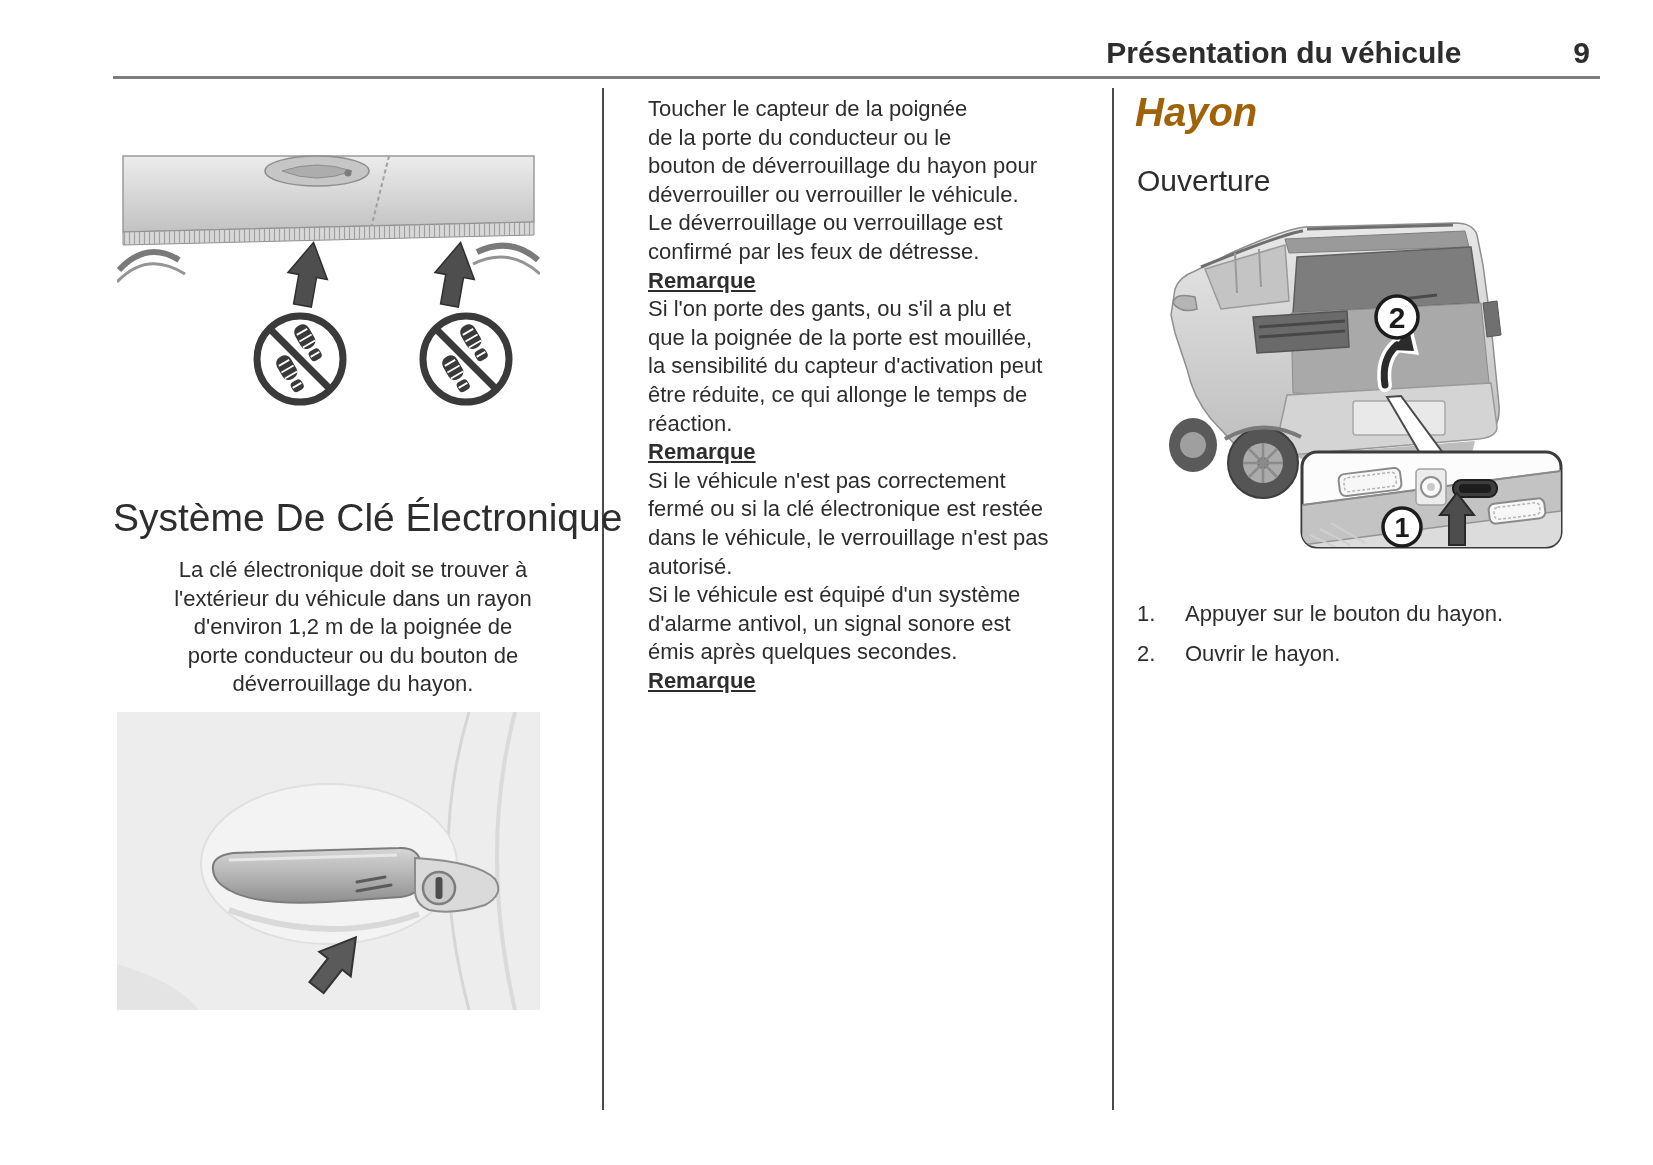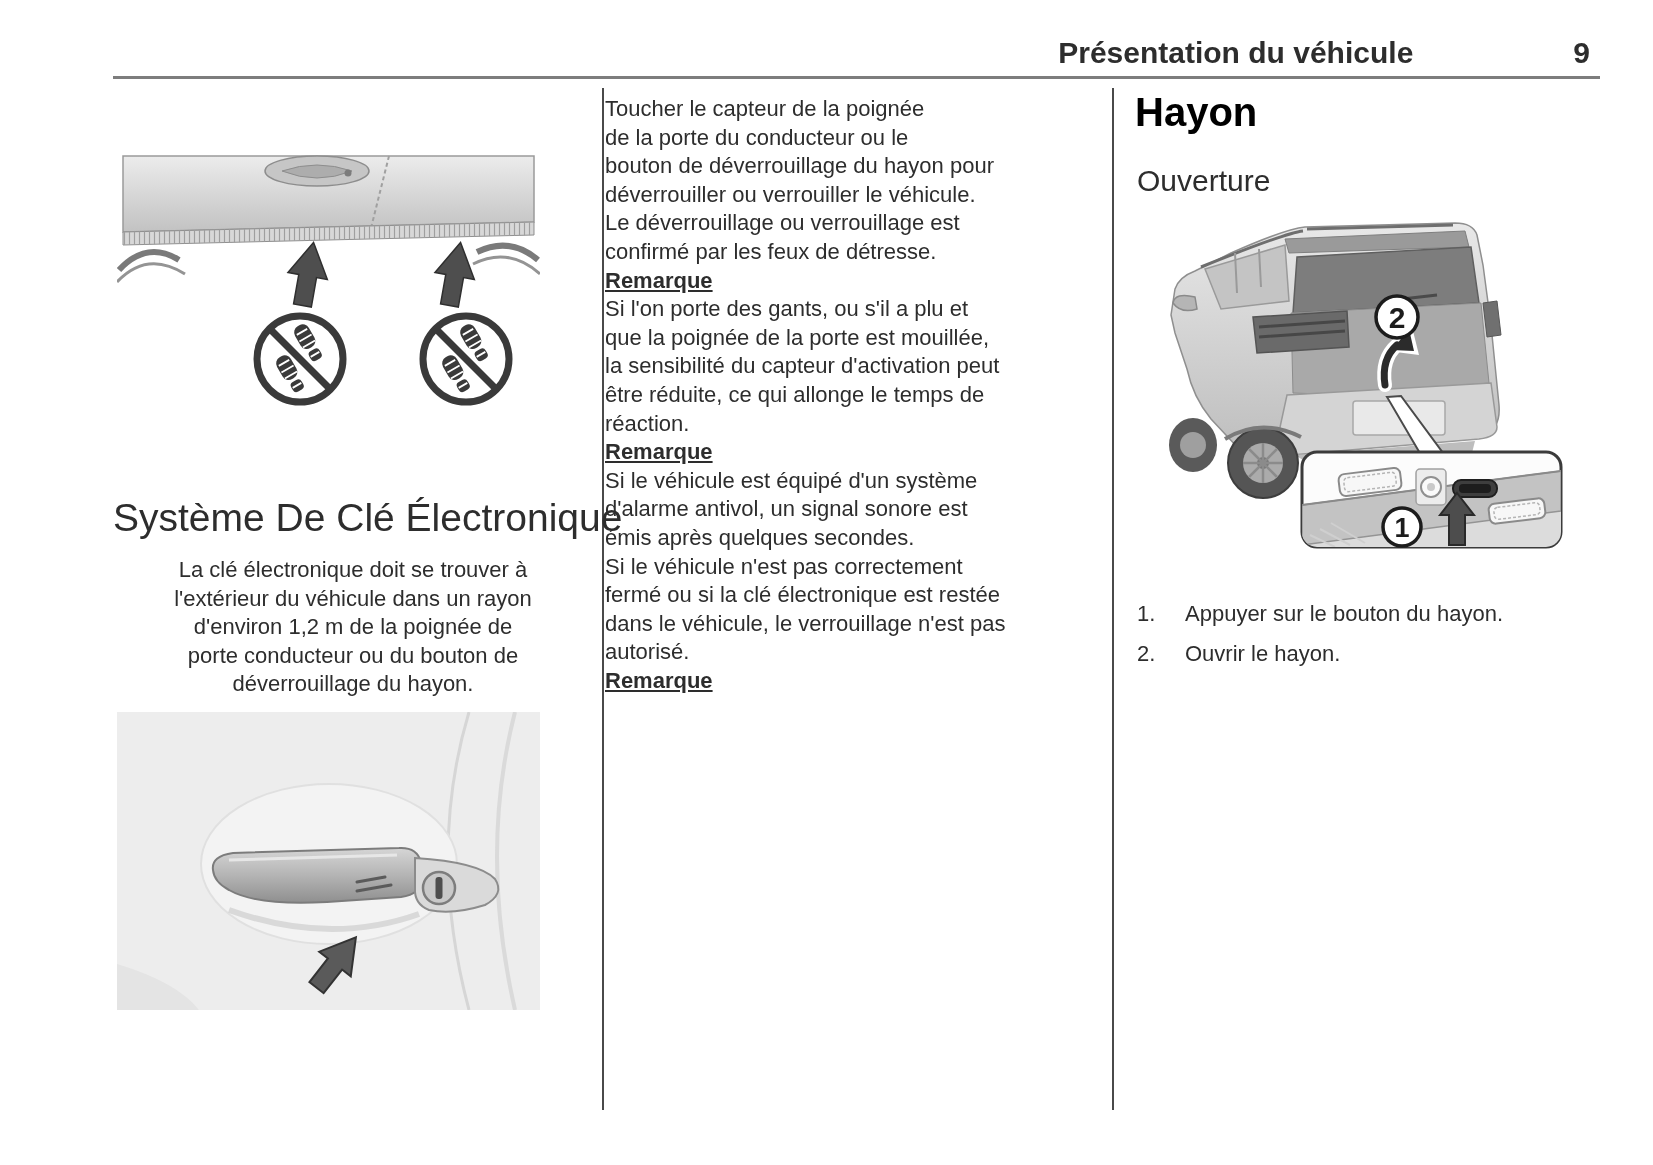--- a/index.html
+++ b/index.html
@@ -3,30 +3,30 @@
 <meta charset="utf-8">
 <style>
   html,body{margin:0;padding:0;}
   body{
     width:1653px;height:1165px;background:#ffffff;
     font-family:"Liberation Sans", sans-serif;color:#2d2d2d;
     position:relative;overflow:hidden;
   }
   .abs{position:absolute;}
   
-  .header{left:113px;top:36px;width:1487px;display:flex;justify-content:flex-end;align-items:flex-start;gap:48px;}
+  .header{left:113px;top:36px;width:1487px;display:flex;justify-content:flex-end;align-items:flex-start;}
   .header-title{font-size:30px;font-weight:bold;color:#2d2d2d;}
   .page-num{font-size:30px;font-weight:bold;margin-left:112px;margin-right:10px;}
   .header-rule{left:113px;top:76px;width:1487px;height:3px;background:#7d7d7d;}
   .vdivider{top:88px;width:2px;height:1022px;background:#4a4a4a;}
   
   .body-text{font-size:22px;line-height:28.6px;white-space:pre-line;color:#2d2d2d;}
   .note-label{font-weight:bold;text-decoration:underline;}
   .h-section{font-size:39px;font-weight:normal;color:#2d2d2d;}
-  .h-chapter{font-size:40px;font-weight:bold;color:#000000;}
+  .h-chapter{font-size:40px;font-weight:bold;color:#a16207;font-style:italic;}
   .h-sub{font-size:30px;font-weight:normal;color:#2d2d2d;}
   .steps{font-size:22px;line-height:28.6px;}
   .step{display:flex;margin-bottom:11px;}
   .step-num{width:48px;flex:0 0 48px;}
   svg{display:block;}
   .svg-callout-text{font-family:"Liberation Sans",sans-serif;font-weight:bold;}
 </style>
 </head>
 <body>
 
@@ -114,41 +114,41 @@
     <path d="M112,148 L280,143" stroke="#ececec" stroke-width="3" opacity="0.85"></path>
     <path d="M298,146 Q362,150 378,167 Q388,182 368,193 Q336,203 312,198 Q297,192 298,176 Z" fill="#dadada" stroke="#8c8c8c" stroke-width="2"></path>
     <circle cx="322" cy="176" r="16" fill="#c9c9c9" stroke="#7d7d7d" stroke-width="2.5"></circle>
     <rect x="318.5" y="165" width="7" height="22" rx="3" fill="#4e4e4e"></rect>
     <path d="M240,170 L268,165 M240,179 L274,173" stroke="#5b5b5b" stroke-width="3" stroke-linecap="round"></path>
     <g transform="translate(218,252) rotate(38)">
       <polygon points="0,-34 20,0 9,0 9,30 -9,30 -9,0 -20,0" fill="#5a5a5a" stroke="#333333" stroke-width="2"></polygon>
     </g>
   </svg>
 
-  <div class="abs" style="left:605px;top:95px;width:490px;">
+  <div class="abs" style="left:648px;top:95px;width:490px;">
     <div class="body-text">Toucher le capteur de la poignée
 de la porte du conducteur ou le
 bouton de déverrouillage du hayon pour
 déverrouiller ou verrouiller le véhicule.
 Le déverrouillage ou verrouillage est
 confirmé par les feux de détresse.</div>
     <div class="body-text note-label">Remarque</div>
     <div class="body-text">Si l'on porte des gants, ou s'il a plu et
 que la poignée de la porte est mouillée,
 la sensibilité du capteur d'activation peut
 être réduite, ce qui allonge le temps de
 réaction.</div>
     <div class="body-text note-label">Remarque</div>
-    <div class="body-text">Si le véhicule est équipé d'un système
-d'alarme antivol, un signal sonore est
-émis après quelques secondes.</div>
     <div class="body-text">Si le véhicule n'est pas correctement
 fermé ou si la clé électronique est restée
 dans le véhicule, le verrouillage n'est pas
 autorisé.</div>
+    <div class="body-text">Si le véhicule est équipé d'un système
+d'alarme antivol, un signal sonore est
+émis après quelques secondes.</div>
     <div class="body-text note-label">Remarque</div>
   </div>
 
   <div class="abs h-chapter" style="left:1135px;top:90px;">Hayon</div>
   <div class="abs h-sub" style="left:1137px;top:164px;">Ouverture</div>
 
   <svg class="abs" style="left:1135px;top:205px;" width="430" height="345" viewBox="0 0 430 345">
     <defs>
       <linearGradient id="carGrad" x1="0" y1="0" x2="0" y2="1">
         <stop offset="0" stop-color="#e8e8e8"></stop>

